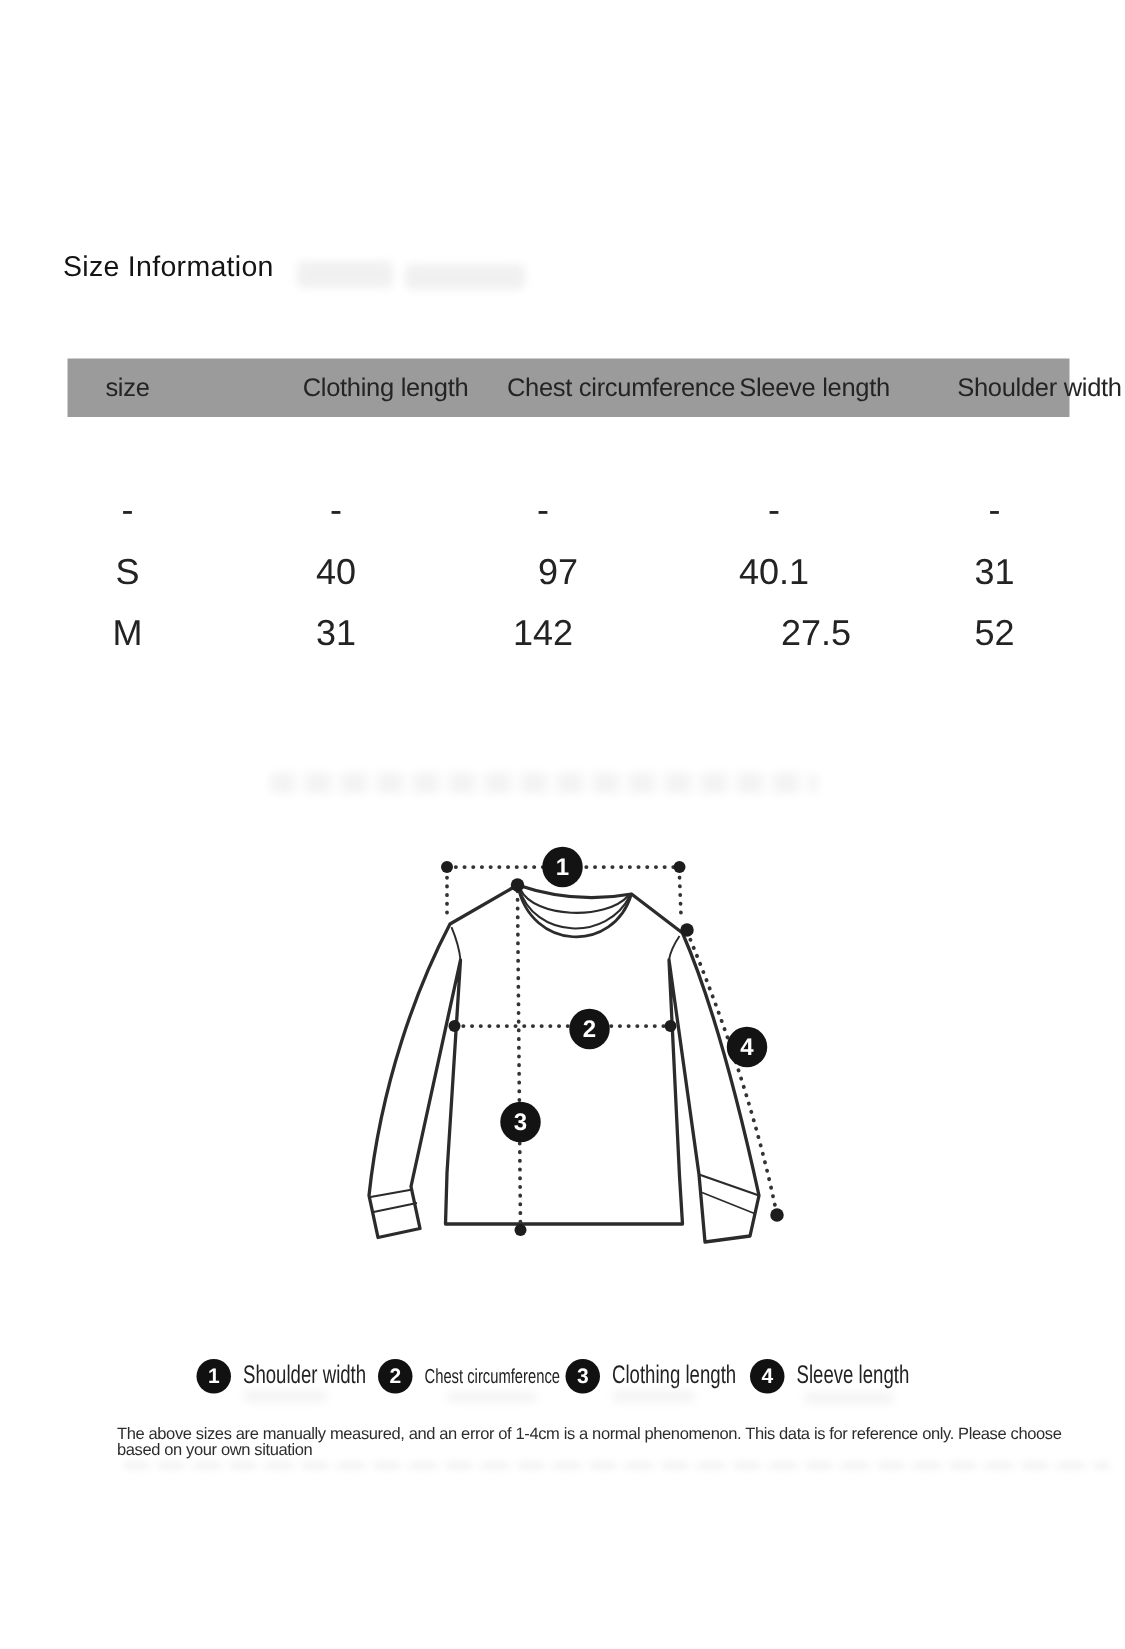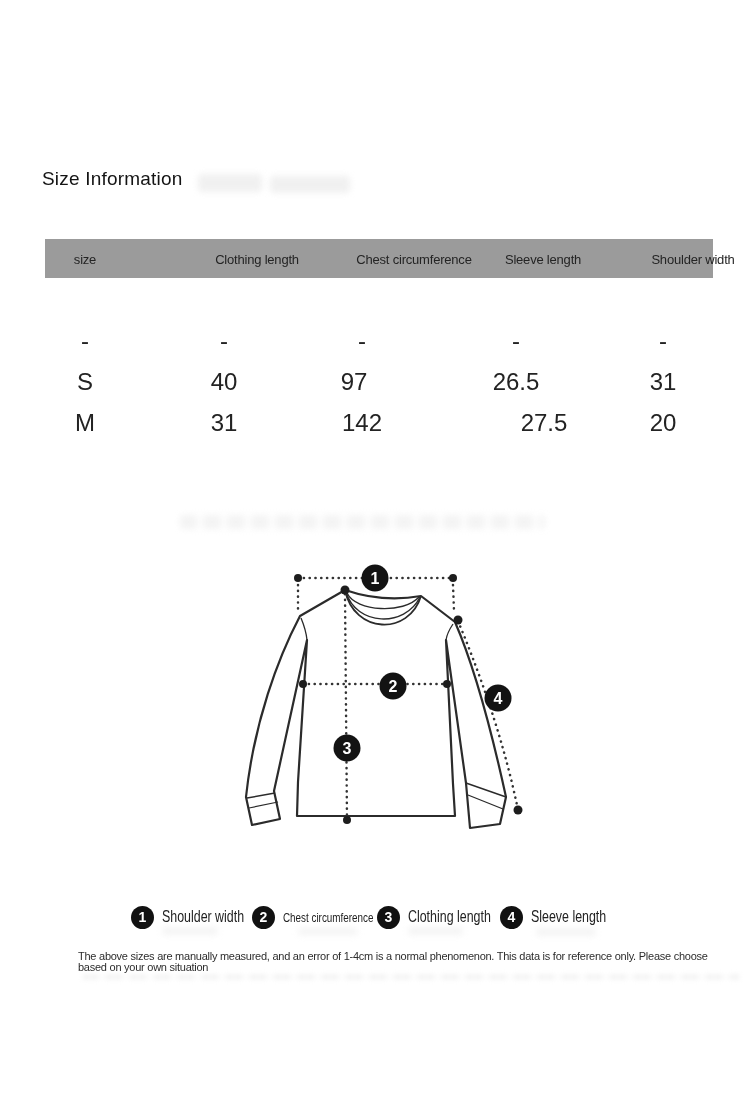--- a/index.html
+++ b/index.html
@@ -10,21 +10,21 @@
   .title{
     position:absolute;left:42px;top:168px;margin:0;
     font-size:19px;font-weight:400;letter-spacing:.2px;color:#141414;
   }
   .ghost{position:absolute;background:#e9e9e9;border-radius:4px;filter:blur(3px);opacity:.65;}
   .ghost.words{background:repeating-linear-gradient(90deg,#e6e6e6 0 16px,rgba(230,230,230,.25) 16px 24px);}
   
   .thead{position:absolute;left:45px;top:239px;width:668px;height:39px;background:#9b9b9b;}
   .hcell{
     position:absolute;top:50%;transform:translate(-50%,-50%);
-    font-size:13px;color:#242424;white-space:nowrap;letter-spacing:-.2px;
+    font-size:17px;color:#242424;white-space:nowrap;letter-spacing:-.2px;
   }
   .trow{position:absolute;left:0;width:750px;height:0;}
   .dcell{
     position:absolute;transform:translate(-50%,-50%);
     font-size:24px;color:#232323;white-space:nowrap;
   }
   
   .legend-item{position:absolute;top:905px;height:24px;display:flex;align-items:center;gap:8px;}
   .lnum{
     width:23px;height:23px;border-radius:50%;background:#111;color:#fff;flex:0 0 23px;
@@ -63,30 +63,30 @@
   <div class="trow" style="top:341px">
     <span class="dcell" style="left:85px">-</span>
     <span class="dcell" style="left:224px">-</span>
     <span class="dcell" style="left:362px">-</span>
     <span class="dcell" style="left:516px">-</span>
     <span class="dcell" style="left:663px">-</span>
   </div>
   <div class="trow" style="top:382px">
     <span class="dcell" style="left:85px">S</span>
     <span class="dcell" style="left:224px">40</span>
-    <span class="dcell" style="left:354px">97</span>
-    <span class="dcell" style="left:516px">26.5</span>
+    <span class="dcell" style="left:372px">97</span>
+    <span class="dcell" style="left:516px">40.1</span>
     <span class="dcell" style="left:663px">31</span>
   </div>
   <div class="trow" style="top:423px">
     <span class="dcell" style="left:85px">M</span>
     <span class="dcell" style="left:224px">31</span>
     <span class="dcell" style="left:362px">142</span>
     <span class="dcell" style="left:544px">27.5</span>
-    <span class="dcell" style="left:663px">20</span>
+    <span class="dcell" style="left:663px">52</span>
   </div>
 
   <div class="ghost words" style="left:180px;top:515px;width:365px;height:14px;opacity:.45;"></div>
 
   <svg class="shirt-svg" width="470" height="400" viewBox="140 500 470 400">
 
     <path d="M345,590 L300,616
          C278,658 254,722 246,797
          L252,825 L280,819 L274,791
          L307,640

